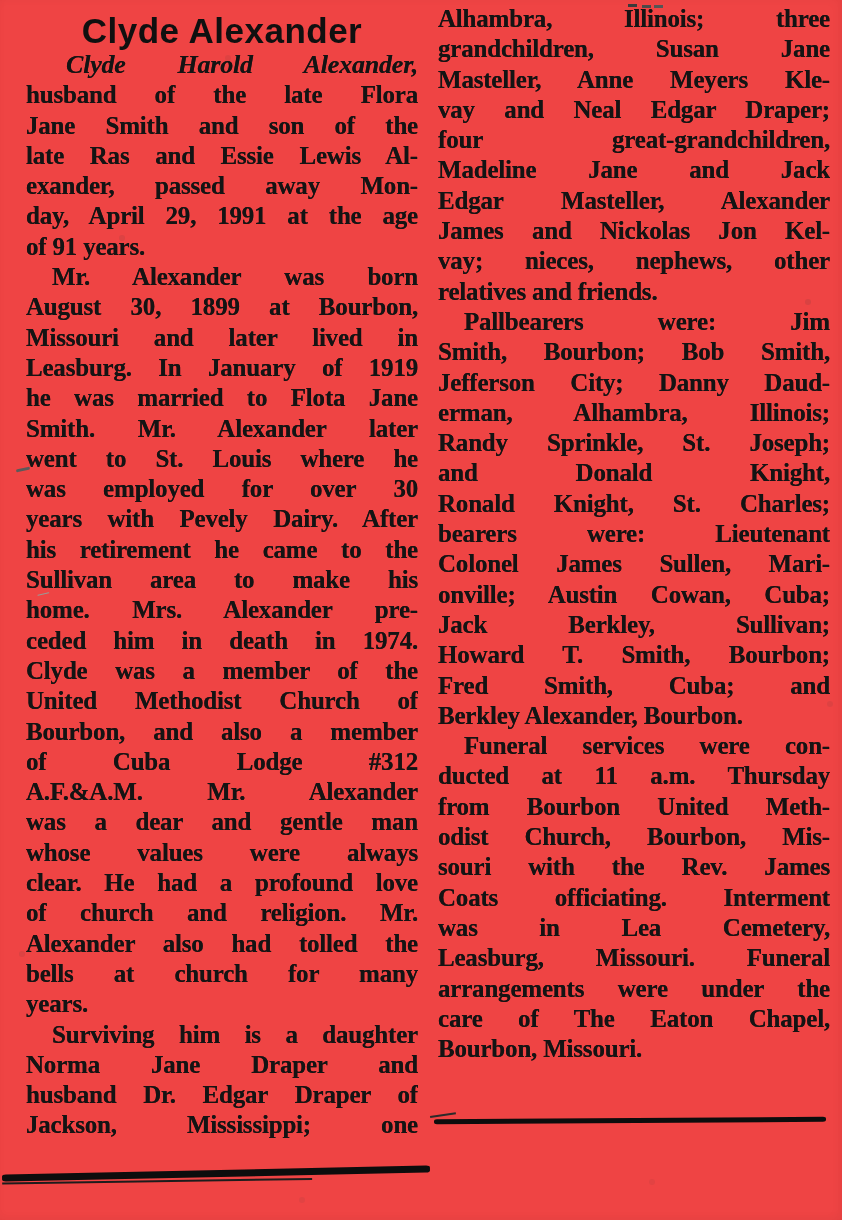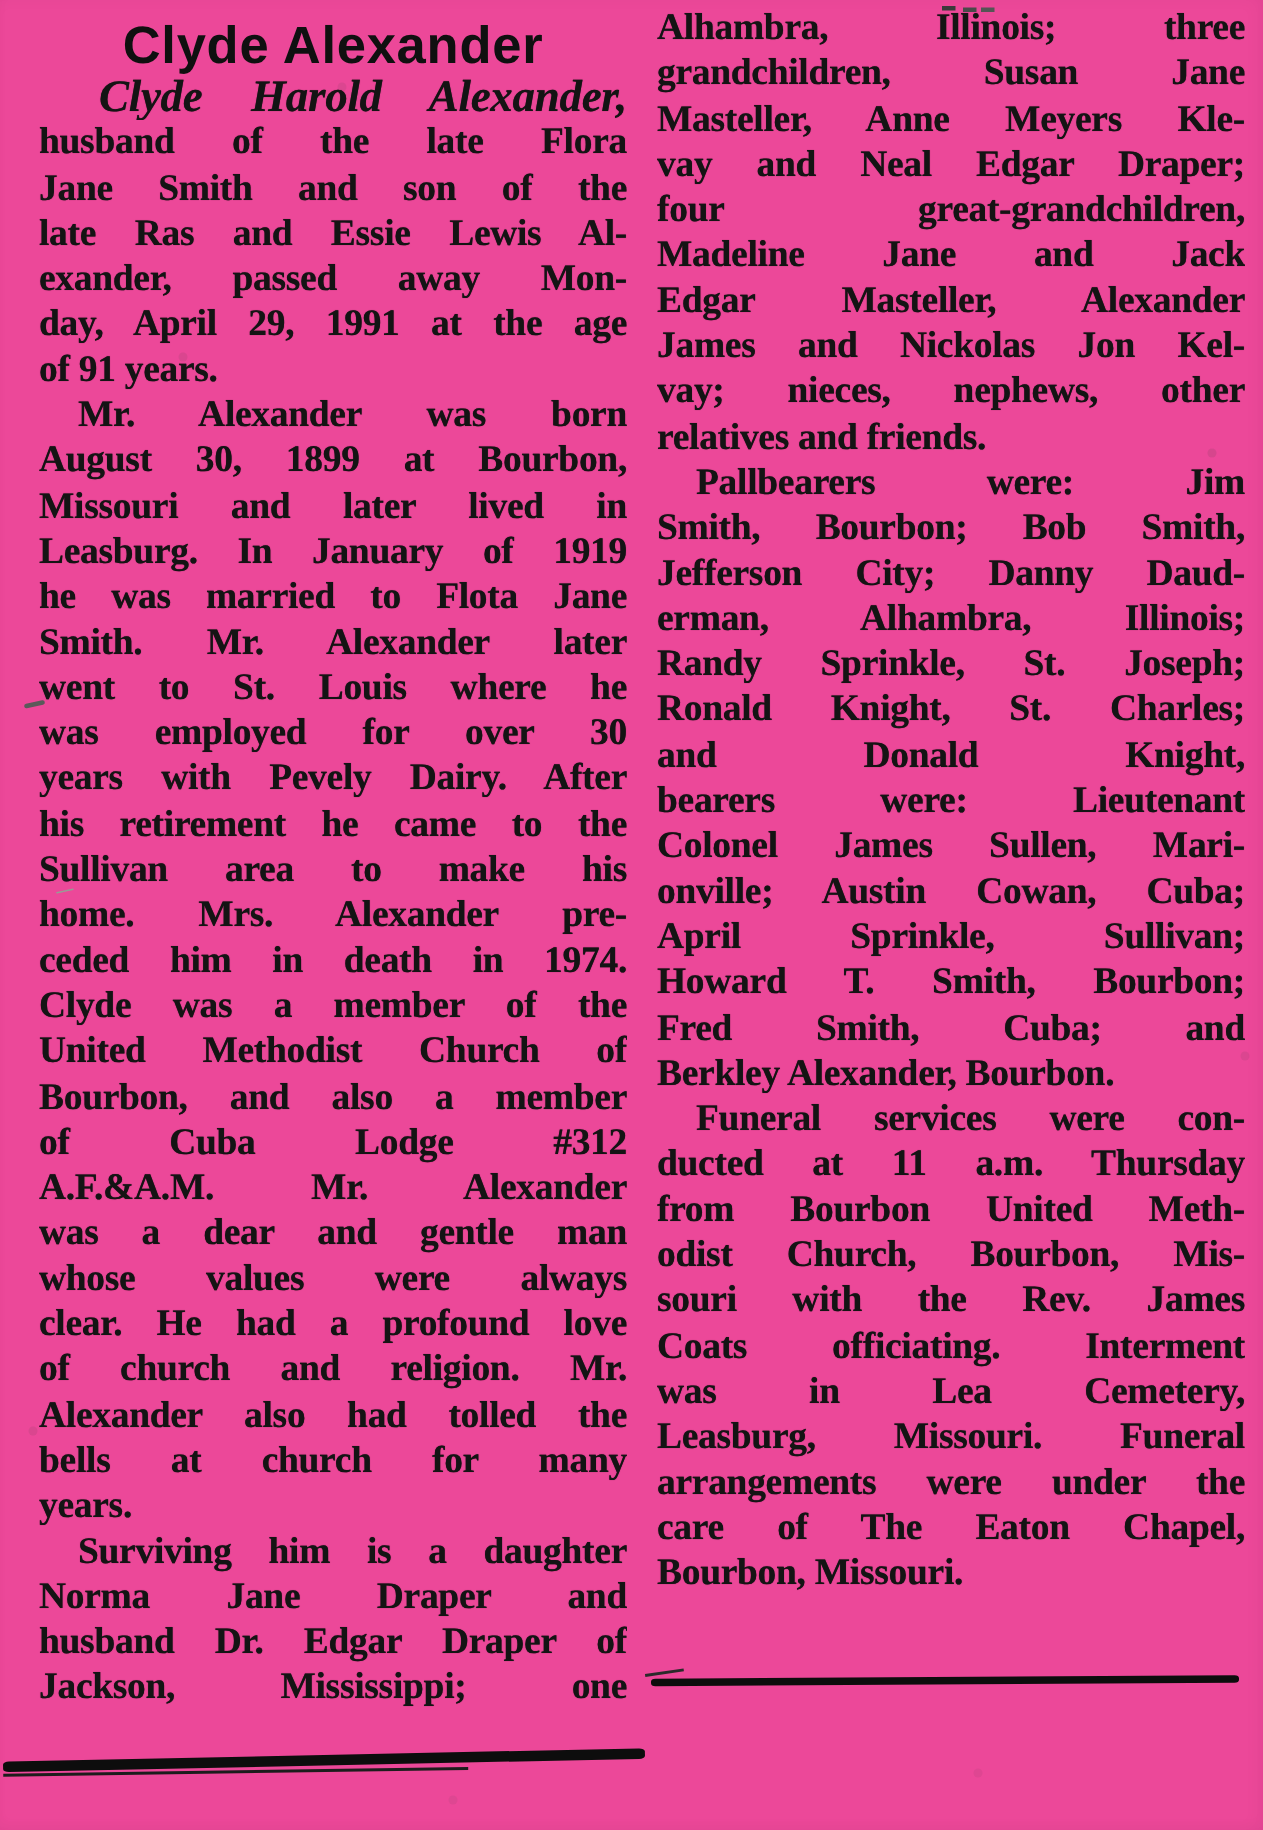--- a/index.html
+++ b/index.html
@@ -1,19 +1,19 @@
 <!DOCTYPE html>
 <html><head>
 <meta charset="utf-8">
 <style>
   html,body{margin:0;padding:0;background:#e8e8e6;}
   .sheet{
     position:relative;
     width:842px;height:1220px;
-    background:#ec4899;
+    background:#ef4444;
     overflow:hidden;
     font-family:"Liberation Serif","DejaVu Serif",serif;
     font-weight:bold;
     color:#141414;
     box-shadow:inset -4px 0 10px rgba(0,0,0,0.03), inset 0 -4px 8px rgba(0,0,0,0.02);
   }
   .headline{
     position:absolute;left:26px;top:8px;width:392px;height:46px;
     line-height:46px;text-align:center;
     font-family:"Liberation Sans","DejaVu Sans",sans-serif;
@@ -26,21 +26,21 @@
   .para{margin:0;padding:0;}
   .line{
     height:30.3px;line-height:30.3px;overflow:hidden;
     font-size:25px;letter-spacing:-0.2px;
     text-align:justify;text-align-last:justify;-moz-text-align-last:justify;
     text-shadow:0 0 0.5px rgba(10,10,10,0.75);
     white-space:normal;
   }
   .line.last{text-align-last:left;-moz-text-align-last:left;}
   .line.indent{padding-left:26px;}
-  .line.lead{font-style:italic;padding-left:40px;font-size:30px;}
+  .line.lead{font-style:italic;padding-left:40px;font-size:26px;}
   .rule{position:absolute;background:#0d0d0d;}
   .rule-left{
     left:2px;top:1170px;width:428px;height:7px;
     transform:rotate(-1.2deg);border-radius:4px/2px;
   }
   .rule-left::after{
     content:"";position:absolute;left:0px;top:9px;width:310px;height:2px;
     background:#1c1c1c;transform:rotate(0.35deg);
   }
   .rule-right{
@@ -135,26 +135,26 @@
         <div class="line">James and Nickolas Jon Kel-</div>
         <div class="line">vay; nieces, nephews, other</div>
         <div class="line last">relatives and friends.</div>
       </div>
       <div class="para">
         <div class="line indent">Pallbearers were: Jim</div>
         <div class="line">Smith, Bourbon; Bob Smith,</div>
         <div class="line">Jefferson City; Danny Daud-</div>
         <div class="line">erman, Alhambra, Illinois;</div>
         <div class="line">Randy Sprinkle, St. Joseph;</div>
+        <div class="line">and Donald Knight,</div>
         <div class="line">Ronald Knight, St. Charles;</div>
-        <div class="line">and Donald Knight,</div>
         <div class="line">bearers were: Lieutenant</div>
         <div class="line">Colonel James Sullen, Mari-</div>
         <div class="line">onville; Austin Cowan, Cuba;</div>
-        <div class="line">April Sprinkle, Sullivan;</div>
+        <div class="line">Jack Berkley, Sullivan;</div>
         <div class="line">Howard T. Smith, Bourbon;</div>
         <div class="line">Fred Smith, Cuba; and</div>
         <div class="line last">Berkley Alexander, Bourbon.</div>
       </div>
       <div class="para">
         <div class="line indent">Funeral services were con-</div>
         <div class="line">ducted at 11 a.m. Thursday</div>
         <div class="line">from Bourbon United Meth-</div>
         <div class="line">odist Church, Bourbon, Mis-</div>
         <div class="line">souri with the Rev. James</div>

